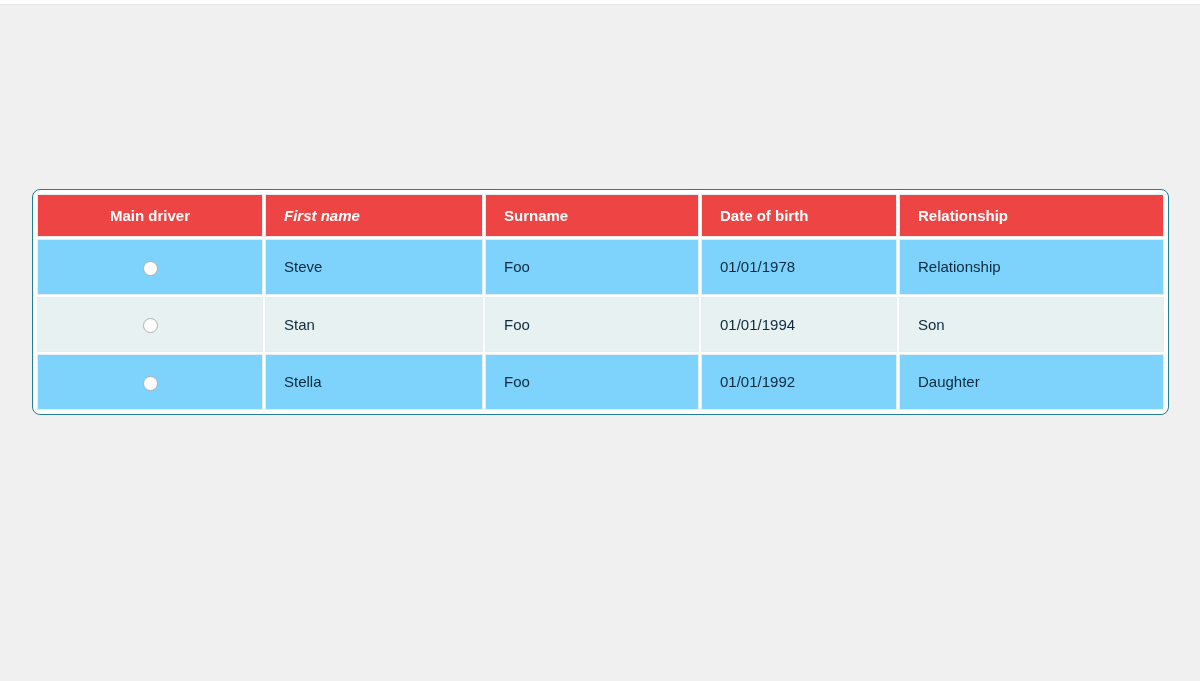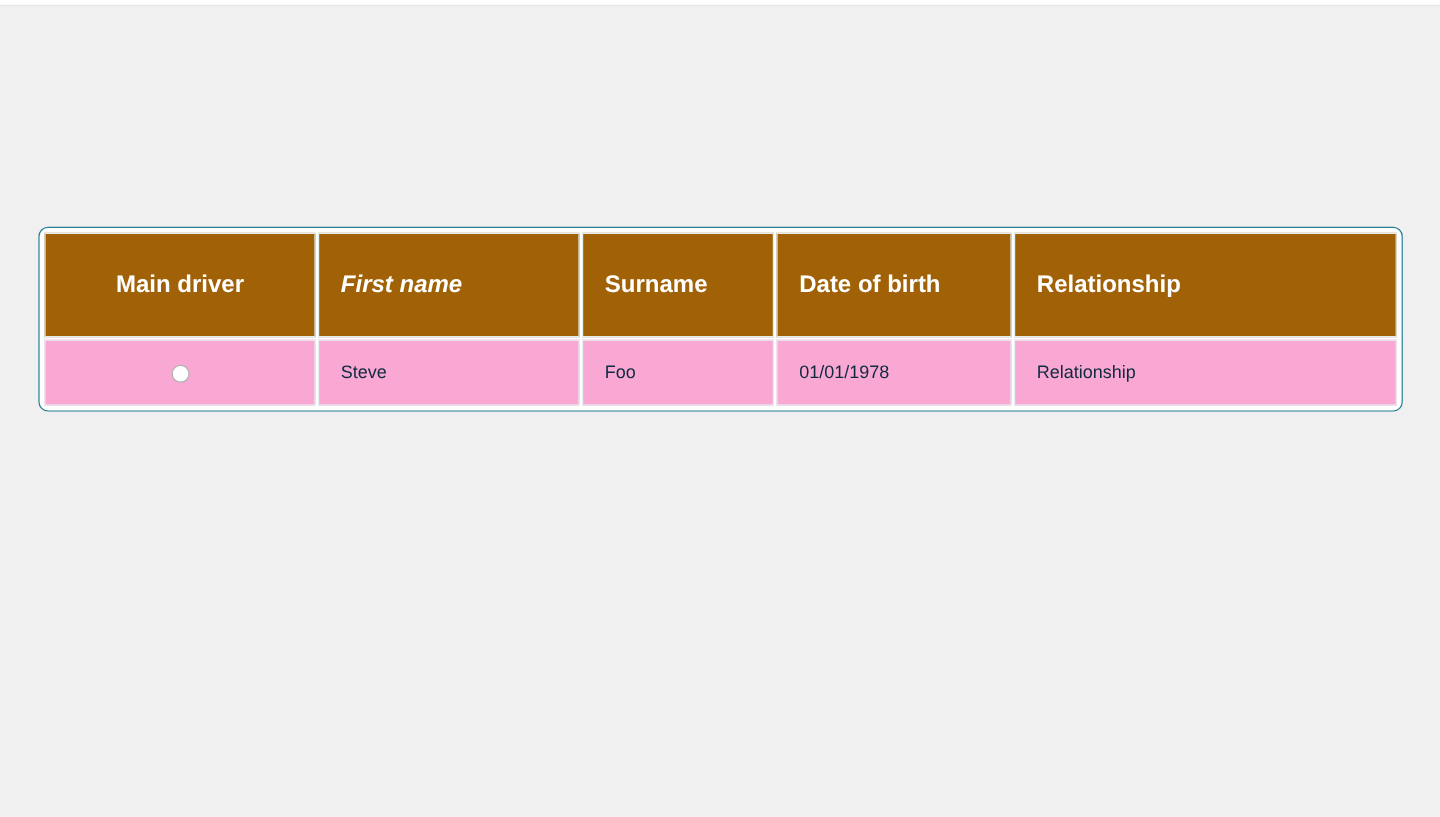--- a/index.html
+++ b/index.html
@@ -29,42 +29,42 @@
       background: #ffffff;
       padding: 2px;
     }
     table {
       width: 100%;
       border-collapse: separate;
       border-spacing: 2px;
       table-layout: fixed;
     }
     th {
-      background: #a16207;
+      background: #ef4444;
       color: #ffffff;
       font-weight: bold;
-      font-size: 20px;
+      font-size: 15px;
       text-align: left;
-      padding: 31px 18px;
+      padding: 12px 18px;
       border: 1px solid #e4eef0;
     }
     th.col-main {
       width: 226px;
       text-align: center;
     }
     th.col-first { width: 218px; font-style: italic; }
-    th.col-surname { width: 160px; }
+    th.col-surname { width: 214px; }
     th.col-dob { width: 196px; }
     th.col-rel { width: auto; }
     td {
       padding: 18px;
       font-size: 15px;
       color: #0e2a3f;
       border: 1px solid #e4eef0;
-      background: #f9a8d4;
+      background: #7dd3fc;
     }
     tbody tr:nth-child(even) td {
       background: #e8f1f2;
     }
     .radio-cell {
       text-align: center;
     }
     .radio {
       appearance: none;
       -webkit-appearance: none;
@@ -108,15 +108,33 @@
     <tbody>
       <tr>
         <td class="radio-cell">
           <input type="radio" name="main-driver" class="radio" style="">
         </td>
         <td>Steve</td>
         <td>Foo</td>
         <td>01/01/1978</td>
         <td>Relationship</td>
       </tr>
+      <tr>
+        <td class="radio-cell">
+          <input type="radio" name="main-driver" class="radio" style="">
+        </td>
+        <td>Stan</td>
+        <td>Foo</td>
+        <td>01/01/1994</td>
+        <td>Son</td>
+      </tr>
+      <tr>
+        <td class="radio-cell">
+          <input type="radio" name="main-driver" class="radio" style="">
+        </td>
+        <td>Stella</td>
+        <td>Foo</td>
+        <td>01/01/1992</td>
+        <td>Daughter</td>
+      </tr>
     </tbody>
   </table>
 </div>
 
 </body></html>

